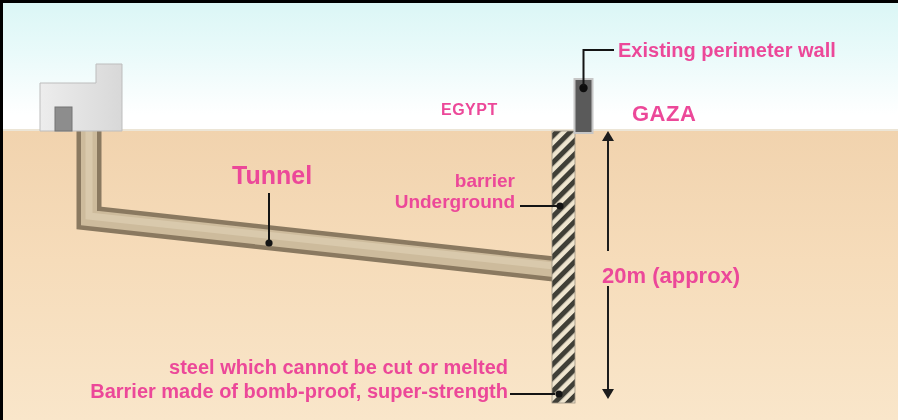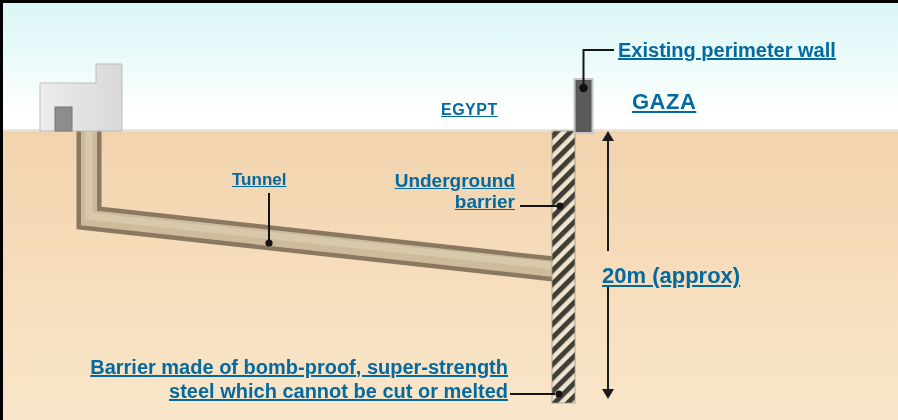--- a/index.html
+++ b/index.html
@@ -14,27 +14,27 @@
   .ground {
     position:absolute; left:0; top:129px; width:898px; height:291px;
     box-sizing:border-box;
     border-top:2px solid #ece5d6;
     background:linear-gradient(180deg,#f1d3ae 0%, #f6dcba 45%, #f9e6ca 100%);
   }
   .frame-top  { position:absolute; left:0; top:0; width:898px; height:3px; background:#000; }
   .frame-left { position:absolute; left:0; top:0; width:3px; height:420px; background:#000; }
   svg.scene { position:absolute; left:0; top:0; z-index:3; }
   .lbl {
-    position:absolute; z-index:5; color:#0369a1; font-weight:bold;
-    white-space:nowrap; line-height:1.05;text-decoration:underline;
+    position:absolute; z-index:5; color:#ec4899; font-weight:bold;
+    white-space:nowrap; line-height:1.05;
   }
   .lbl-egypt   { left:441px; top:102px; font-size:16px; letter-spacing:0.5px; }
-  .lbl-gaza    { left:632px; top:90px; font-size:22px; letter-spacing:0.5px; }
+  .lbl-gaza    { left:632px; top:102px; font-size:22px; letter-spacing:0.5px; }
   .lbl-wall    { left:618px; top:40px;  font-size:20px; }
-  .lbl-tunnel  { left:232px; top:171px; font-size:17px; }
+  .lbl-tunnel  { left:232px; top:162px; font-size:25px; }
   .lbl-ub      { right:383px; top:170px; font-size:19px; text-align:right; line-height:21px; }
   .lbl-depth   { left:602px; top:264px; font-size:22px; }
   .lbl-note    { right:390px; top:355px; font-size:20px; text-align:right; line-height:24px; }
 </style>
 </head>
 <body>
 
 <div class="stage">
 
   <div class="sky"></div>
@@ -88,22 +88,22 @@
       <circle cx="560" cy="206" r="3.6" fill="#141414" stroke="none"></circle>
       <circle cx="559" cy="394" r="3.6" fill="#141414" stroke="none"></circle>
     </g>
   </svg>
 
   <div class="lbl lbl-egypt">EGYPT</div>
   <div class="lbl lbl-gaza">GAZA</div>
   <div class="lbl lbl-wall">Existing perimeter wall</div>
   <div class="lbl lbl-tunnel">Tunnel</div>
   <div class="lbl lbl-ub">
+    <div>barrier</div>
     <div>Underground</div>
-    <div>barrier</div>
   </div>
   <div class="lbl lbl-depth">20m (approx)</div>
   <div class="lbl lbl-note">
+    <div>steel which cannot be cut or melted</div>
     <div>Barrier made of bomb-proof, super-strength</div>
-    <div>steel which cannot be cut or melted</div>
   </div>
 
 </div>
 
 </body></html>

